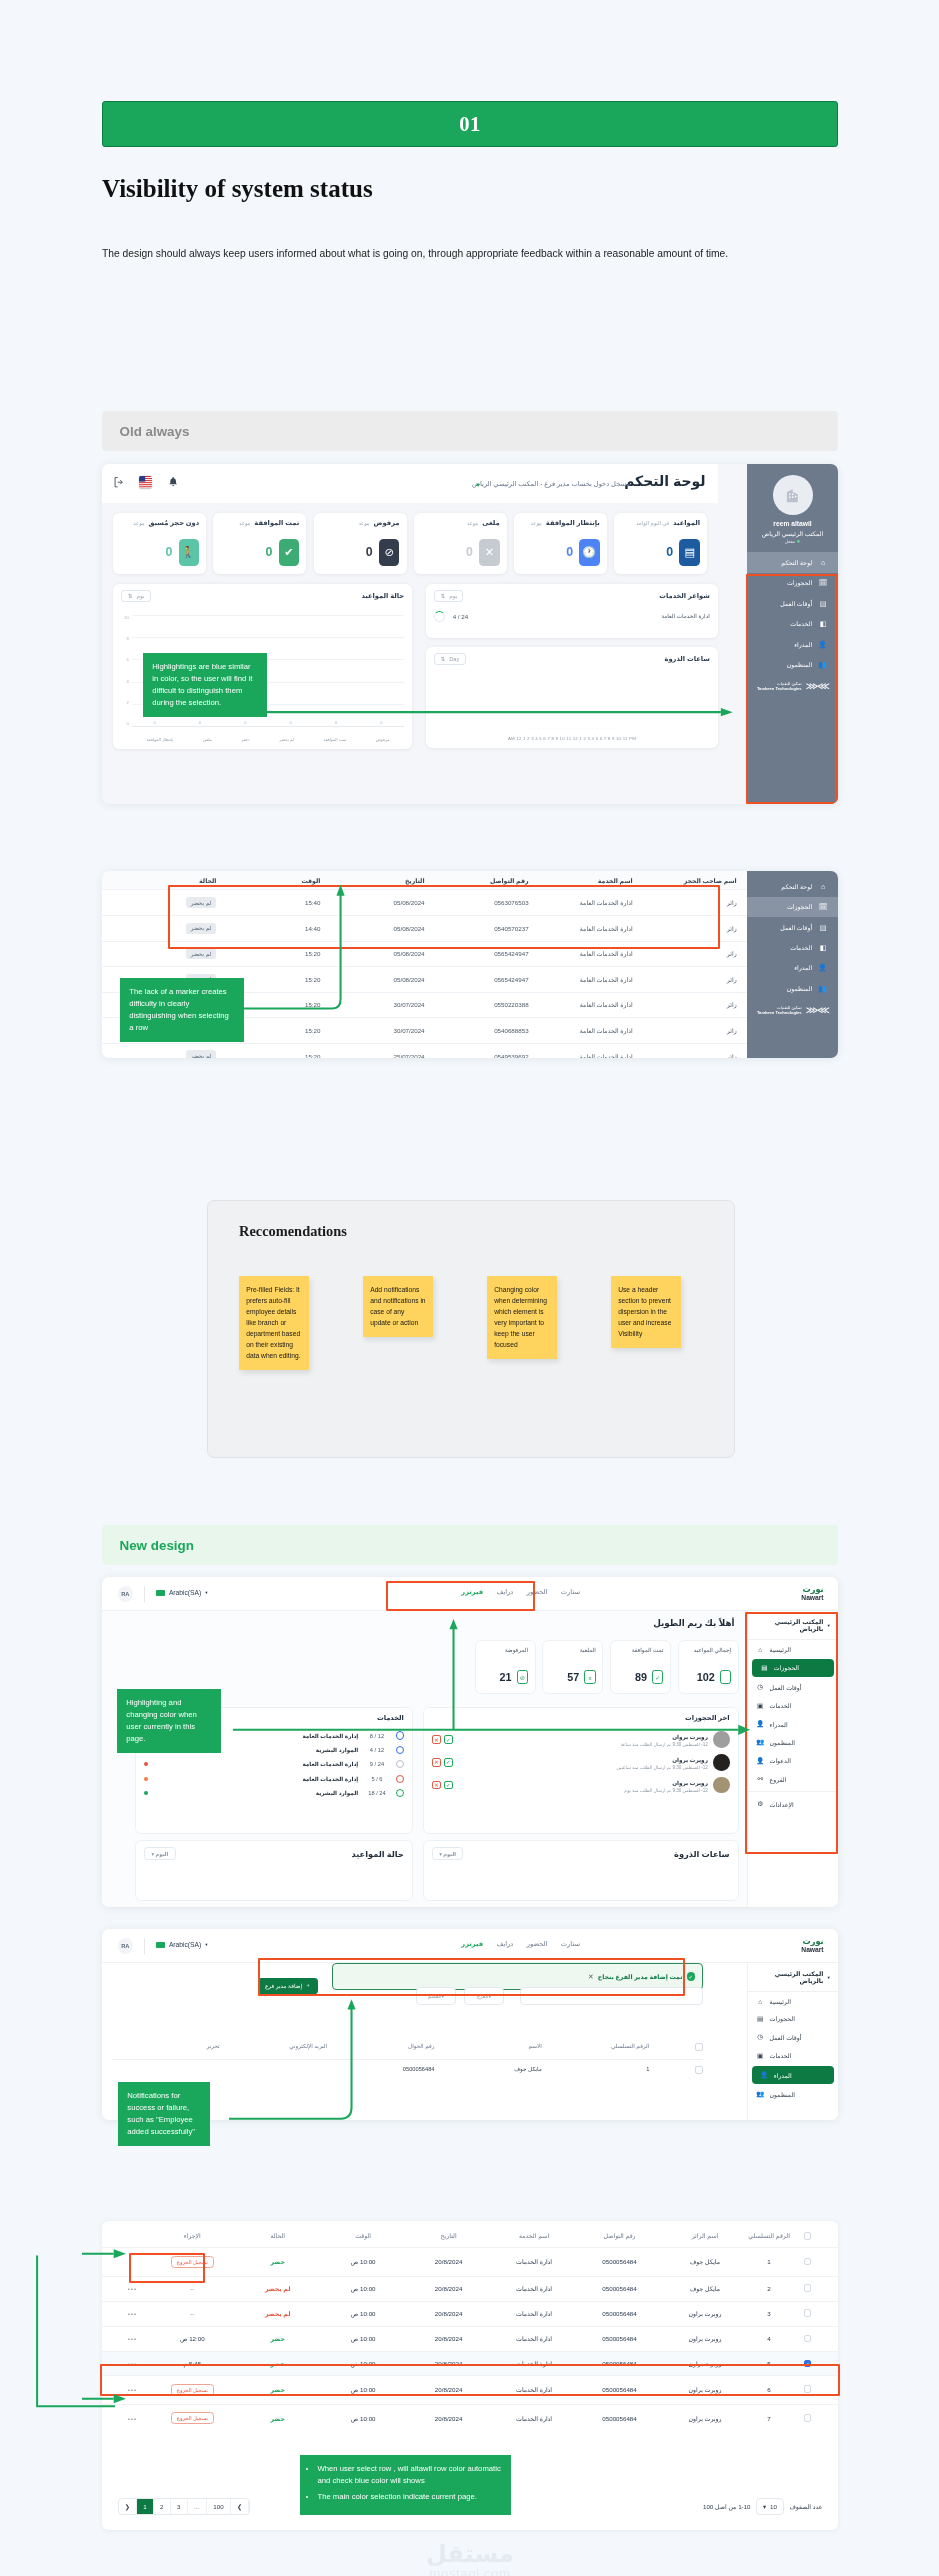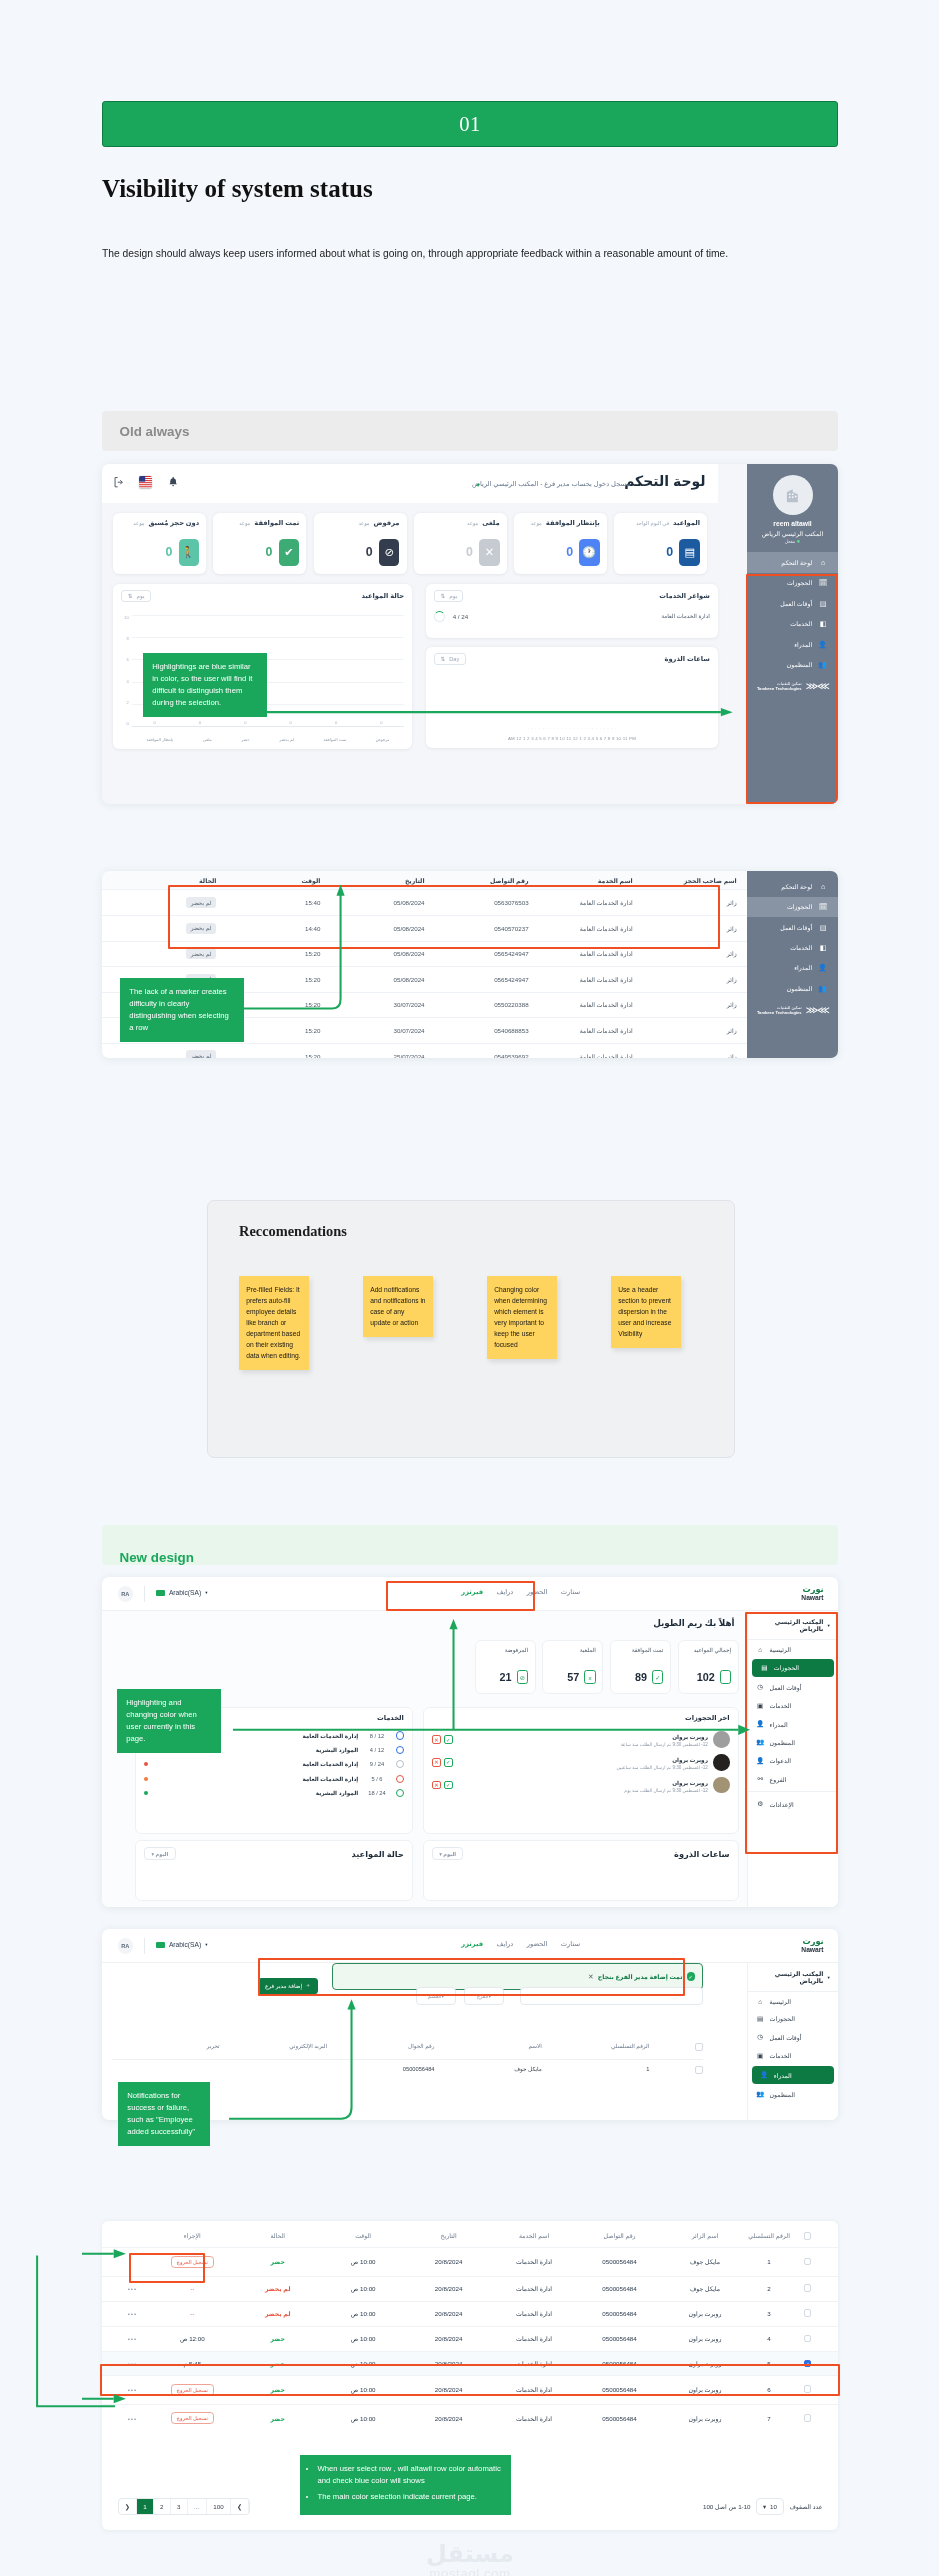--- a/index.html
+++ b/index.html
@@ -15,41 +15,41 @@
   }
   .page { position: relative; width: 940px; min-height: 2629px; }
 
   
   .number-banner {
     position: absolute; left: 102px; top: 101px; width: 736px; height: 46px;
     background: #1aa75b; border: 1.5px solid #0d7a3f; border-radius: 3.1px;
     display: flex; align-items: center; justify-content: center;
   }
   .number-banner .num {
-    color: #fff; font-size: 20.6px; font-weight: normal; letter-spacing: 0.5px;
+    color: #fff; font-size: 20.6px; font-weight: bold; letter-spacing: 0.5px;
     font-family: "Liberation Serif", "DejaVu Serif", serif;
   }
   .main-title {
     position: absolute; left: 102px; top: 175px; width: 618px;
     font-size: 25px; font-weight: bold; color: #111;
     font-family: "Liberation Serif", "DejaVu Serif", serif;
   }
   .main-desc {
     position: absolute; left: 102px; top: 245px; width: 644px;
     font-size: 10.3px; line-height: 1.75; color: #222;
   }
 
   
   .section-banner {
     position: absolute; left: 102px; width: 736px; height: 40px;
     border-radius: 4.1px; display: flex; align-items: center; padding-left: 17.5px;
     font-size: 13.4px; font-weight: bold;
   }
   .section-banner.old { top: 411px; background: #ececec; color: #8a8a8a; }
-  .section-banner.new { top: 1525px; background: #e8f6ec; color: #1aa75b; align-items: flex-end; }
+  .section-banner.new { top: 1525px; background: #e8f6ec; color: #1aa75b; }
 
   
   .mock {
     position: absolute; background: #fff; border-radius: 7.2px;
     box-shadow: 0 1px 8.2px rgba(30,50,80,.09);
     overflow: hidden;
   }
 
   
   #old-mock-1 { left: 102px; top: 464px; width: 736px; height: 340px; background:#f5f6f9; }

